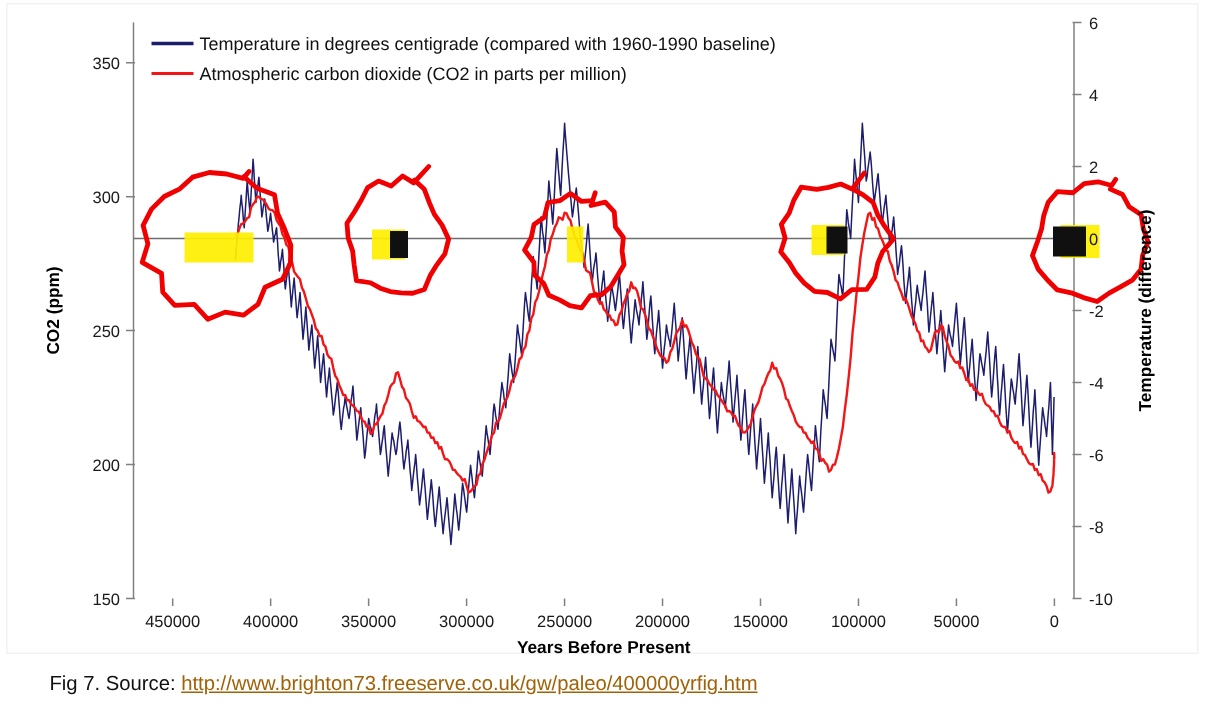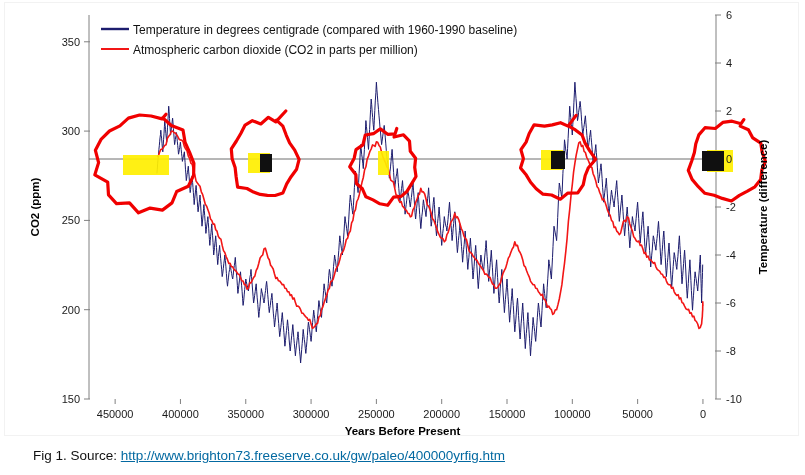--- a/index.html
+++ b/index.html
@@ -14,21 +14,21 @@
   .axis-title{font-family:"Liberation Sans", sans-serif;font-size:11.5px;font-weight:bold;fill:#000000;}
   .legend-label{font-family:"Liberation Sans", sans-serif;font-size:12px;fill:#111111;}
   .series-temp{fill:none;stroke:#1d1d6e;stroke-width:1;stroke-linejoin:round;}
   .series-co2{fill:none;stroke:#f21616;stroke-width:1.6;stroke-linejoin:round;}
   .legend-swatch-temp{stroke:#1d1d6e;stroke-width:2.4;}
   .legend-swatch-co2{stroke:#f21616;stroke-width:2.0;}
   .anno-circle{fill:none;stroke:#f00000;stroke-width:3.2;stroke-linecap:round;stroke-linejoin:round;}
   .anno-highlight{fill:#ffef00;opacity:.92;}
   .anno-blob{fill:#101010;}
   #caption{position:absolute;left:33px;top:448px;font-size:13.5px;color:#111;white-space:nowrap;}
-  #caption a{color:#0369a1;text-decoration:underline;}
+  #caption a{color:#a16207;text-decoration:underline;}
 </style>
 </head>
 <body>
 
 <div id="page">
 
   <div id="figure-frame">
     <svg id="chart-svg" width="795" height="434" viewBox="0 0 795 434">
       <g id="g-axes">
           <line x1="84" y1="12" x2="84" y2="396" class="axis-line"></line>
@@ -111,15 +111,15 @@
           <text x="567.3125" y="415" class="tick-label" text-anchor="middle">100000</text>
           <text x="632.625" y="415" class="tick-label" text-anchor="middle">50000</text>
           <text x="697.9375" y="415" class="tick-label" text-anchor="middle">0</text>
           <text x="397.5" y="432" class="axis-title" text-anchor="middle">Years Before Present</text>
           <text x="34" y="204" class="axis-title" text-anchor="middle" transform="rotate(-90 34 204)">CO2 (ppm)</text>
           <text x="762" y="204" class="axis-title" text-anchor="middle" transform="rotate(-90 762 204)">Temperature (difference)</text>
         </g>
     </svg>
   </div>
 
-  <div id="caption"><span>Fig 1. Source: </span><a href="#">http://www.brighton73.freeserve.co.uk/gw/paleo/400000yrfig.htm</a></div>
+  <div id="caption"><span>Fig 7. Source: </span><a href="#">http://www.brighton73.freeserve.co.uk/gw/paleo/400000yrfig.htm</a></div>
 
 </div>
 
 </body></html>

